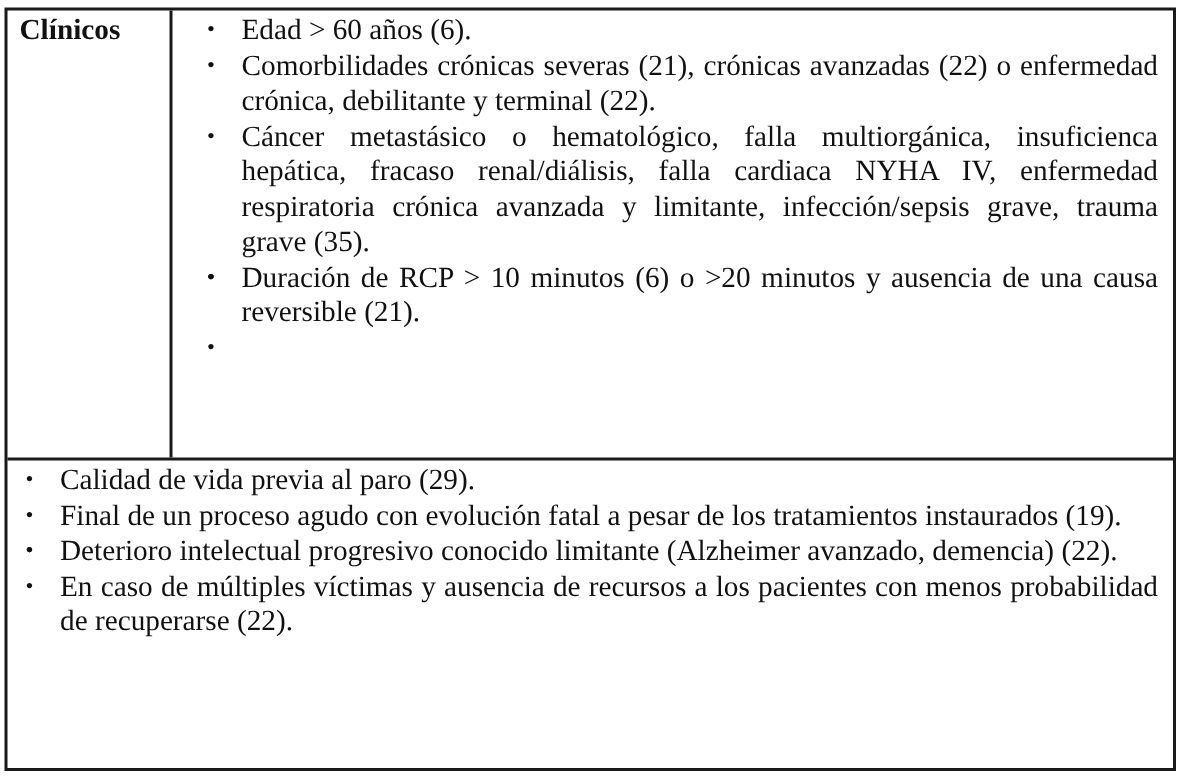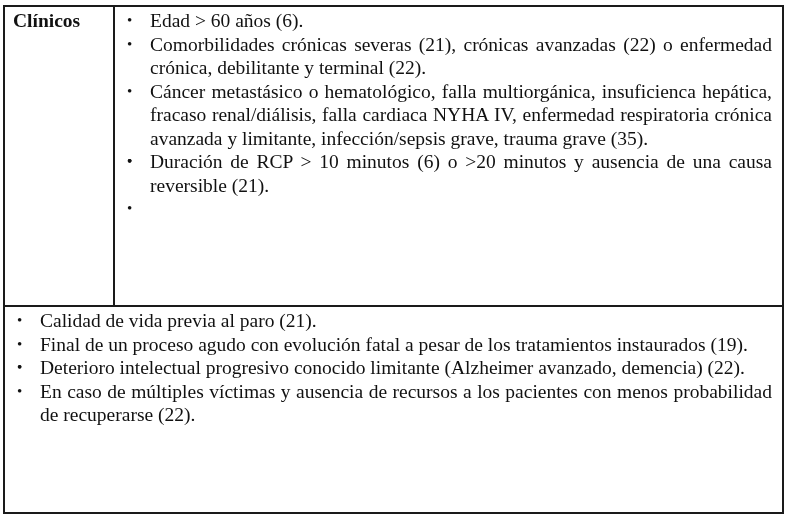--- a/index.html
+++ b/index.html
@@ -20,20 +20,21 @@
       left: 3px;
       top: 5px;
       width: 781px;
       border: 2px solid #1a1a1a;
       border-collapse: collapse;
       box-sizing: border-box;
     }
     .row {
       display: flex;
       border-top: 2px solid #1a1a1a;
+      gap: 11px;
     }
     .row:first-child {
       border-top: none;
     }
     .label-cell {
       width: 110px;
       flex: 0 0 110px;
       border-right: 2px solid #1a1a1a;
       box-sizing: border-box;
       padding: 2px 0 0 8px;
@@ -85,21 +86,21 @@
         <li><span class="bullet">•</span></li>
         <li><span class="bullet">•</span><span>Duración de RCP &gt; 10 minutos (6) o &gt;20 minutos y ausencia de una causa reversible (21).</span></li>
         <li><span class="bullet">•</span></li>
       </ul>
     </div>
   </div>
 
   <div class="row row-eticos">
     <div class="content-cell">
       <ul class="items">
-        <li><span class="bullet">•</span><span>Calidad de vida previa al paro (21).</span></li>
+        <li><span class="bullet">•</span><span>Calidad de vida previa al paro (29).</span></li>
         <li><span class="bullet">•</span><span>Final de un proceso agudo con evolución fatal a pesar de los tratamientos instaurados (19).</span></li>
         <li><span class="bullet">•</span></li>
         <li><span class="bullet">•</span><span>Deterioro intelectual progresivo conocido limitante (Alzheimer avanzado, demencia) (22).</span></li>
         <li><span class="bullet">•</span><span>En caso de múltiples víctimas y ausencia de recursos a los pacientes con menos probabilidad de recuperarse (22).</span></li>
       </ul>
     </div>
   </div>
 
 </div>
 

